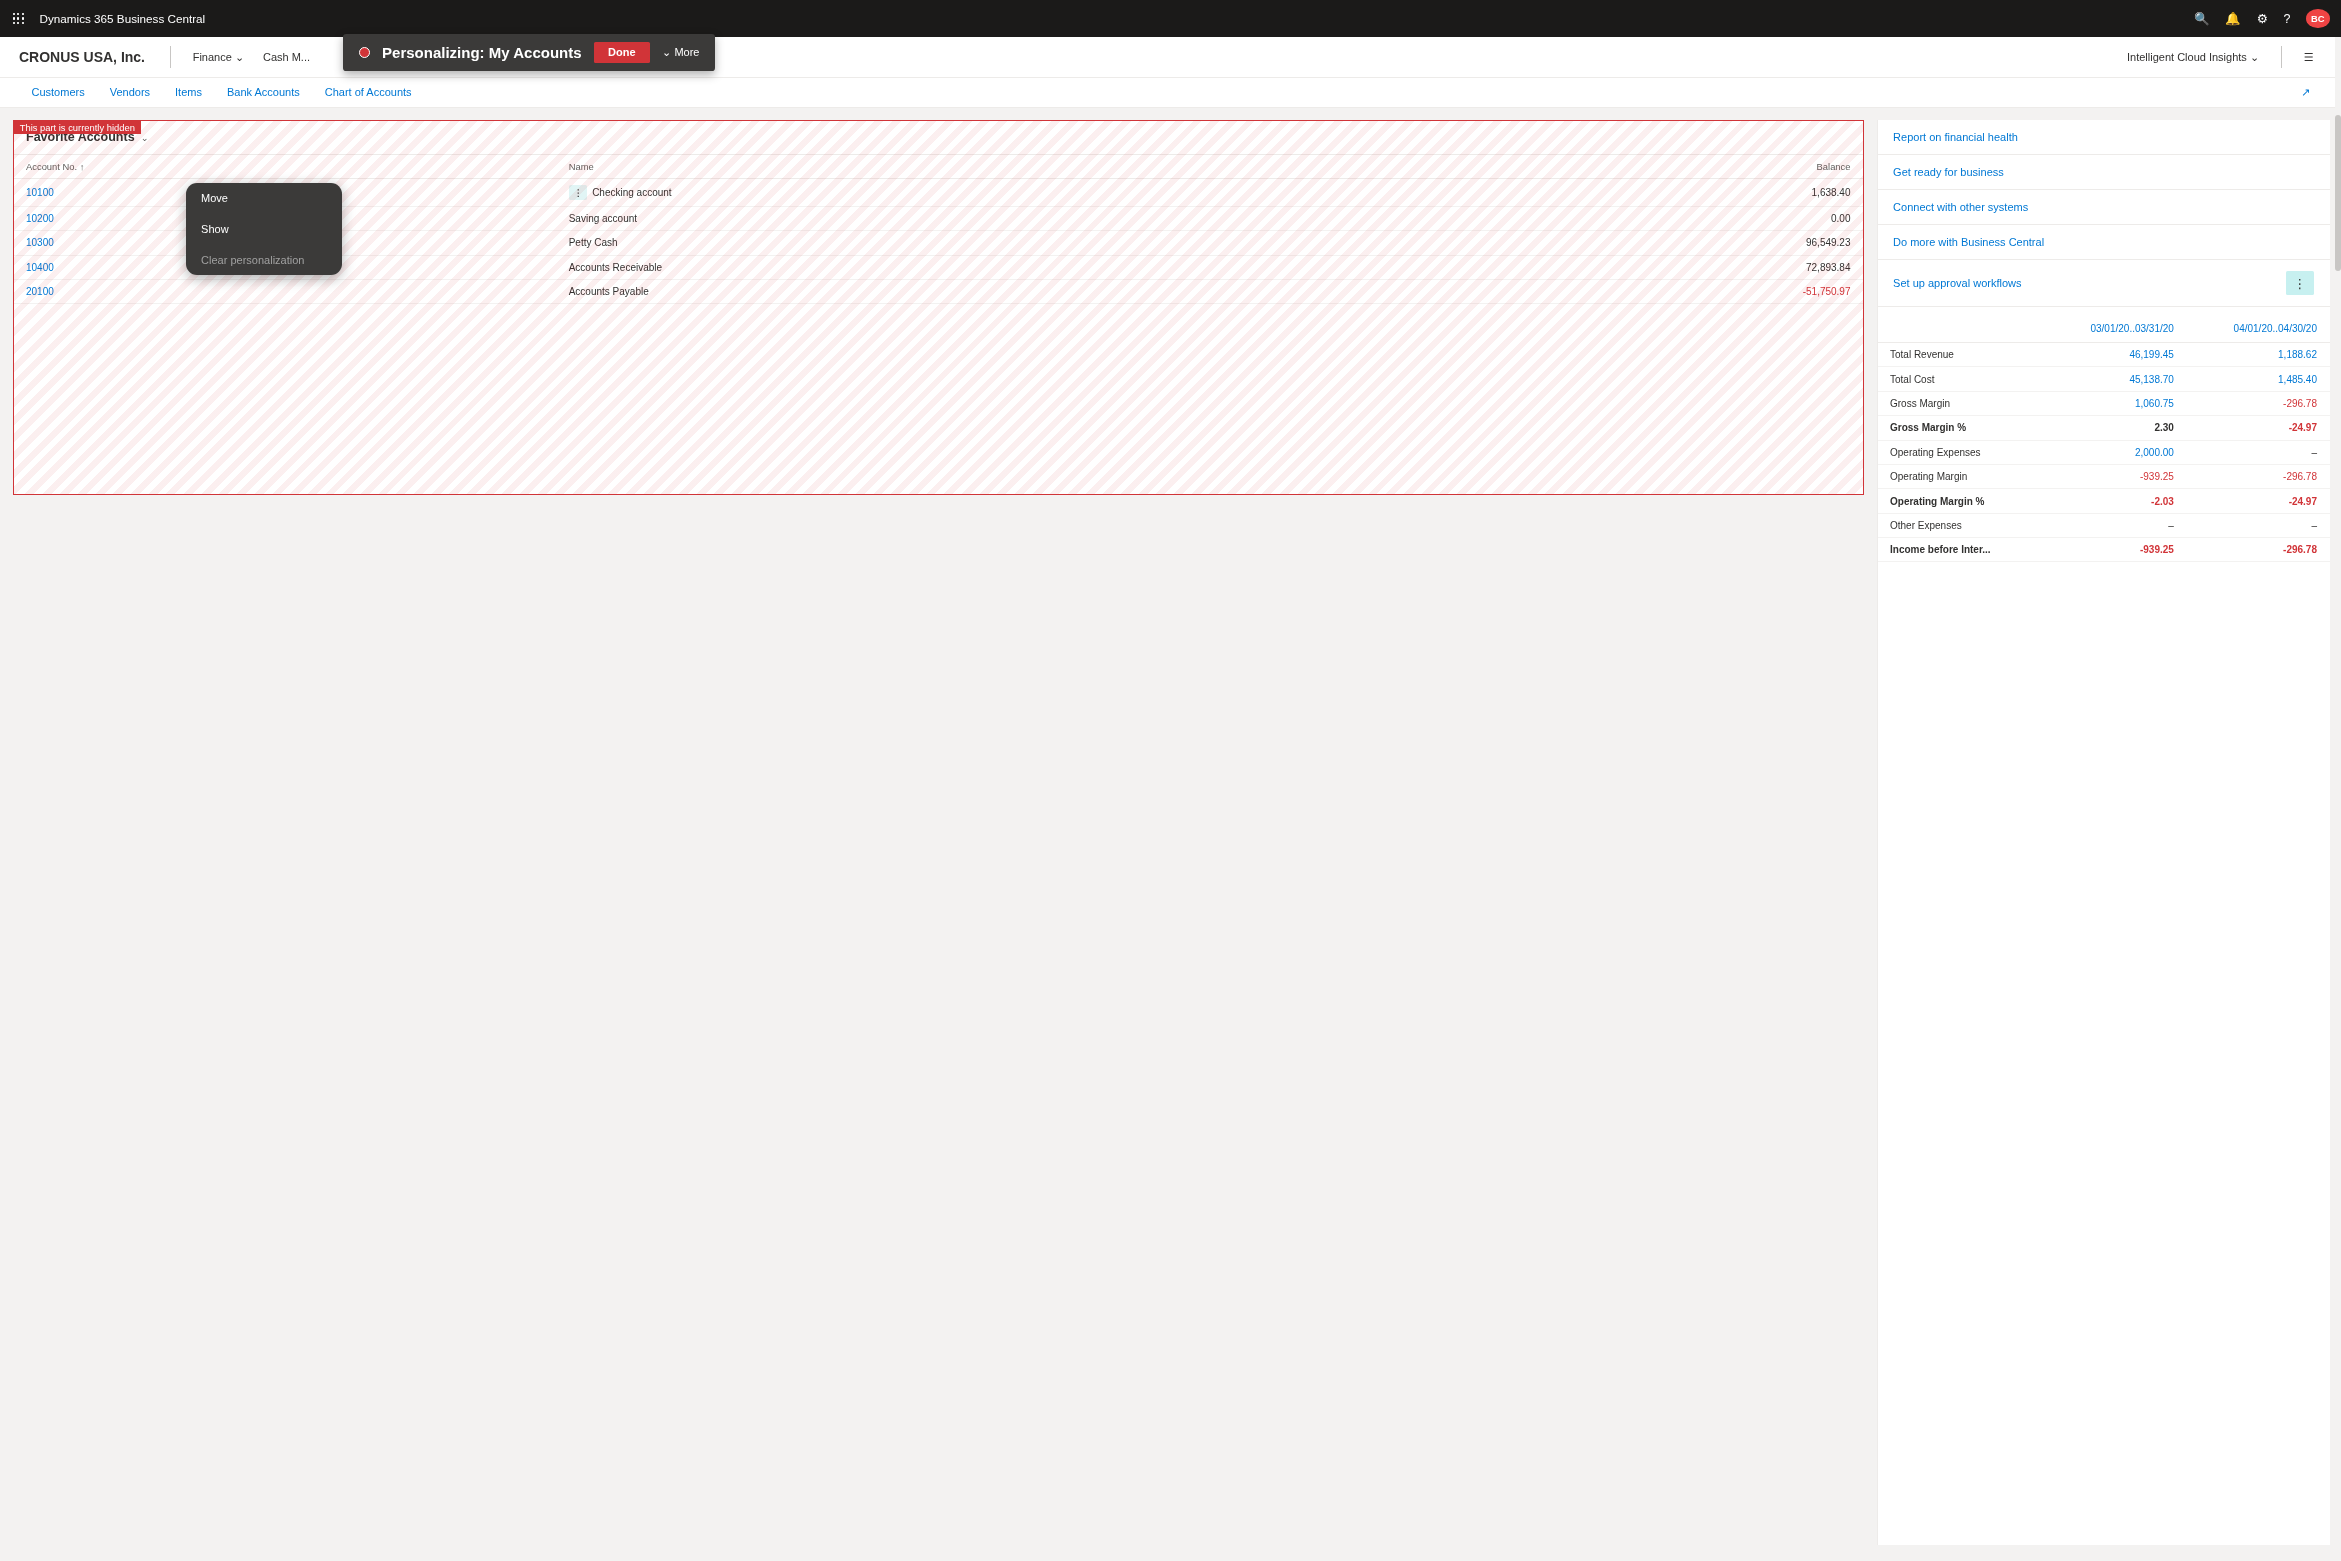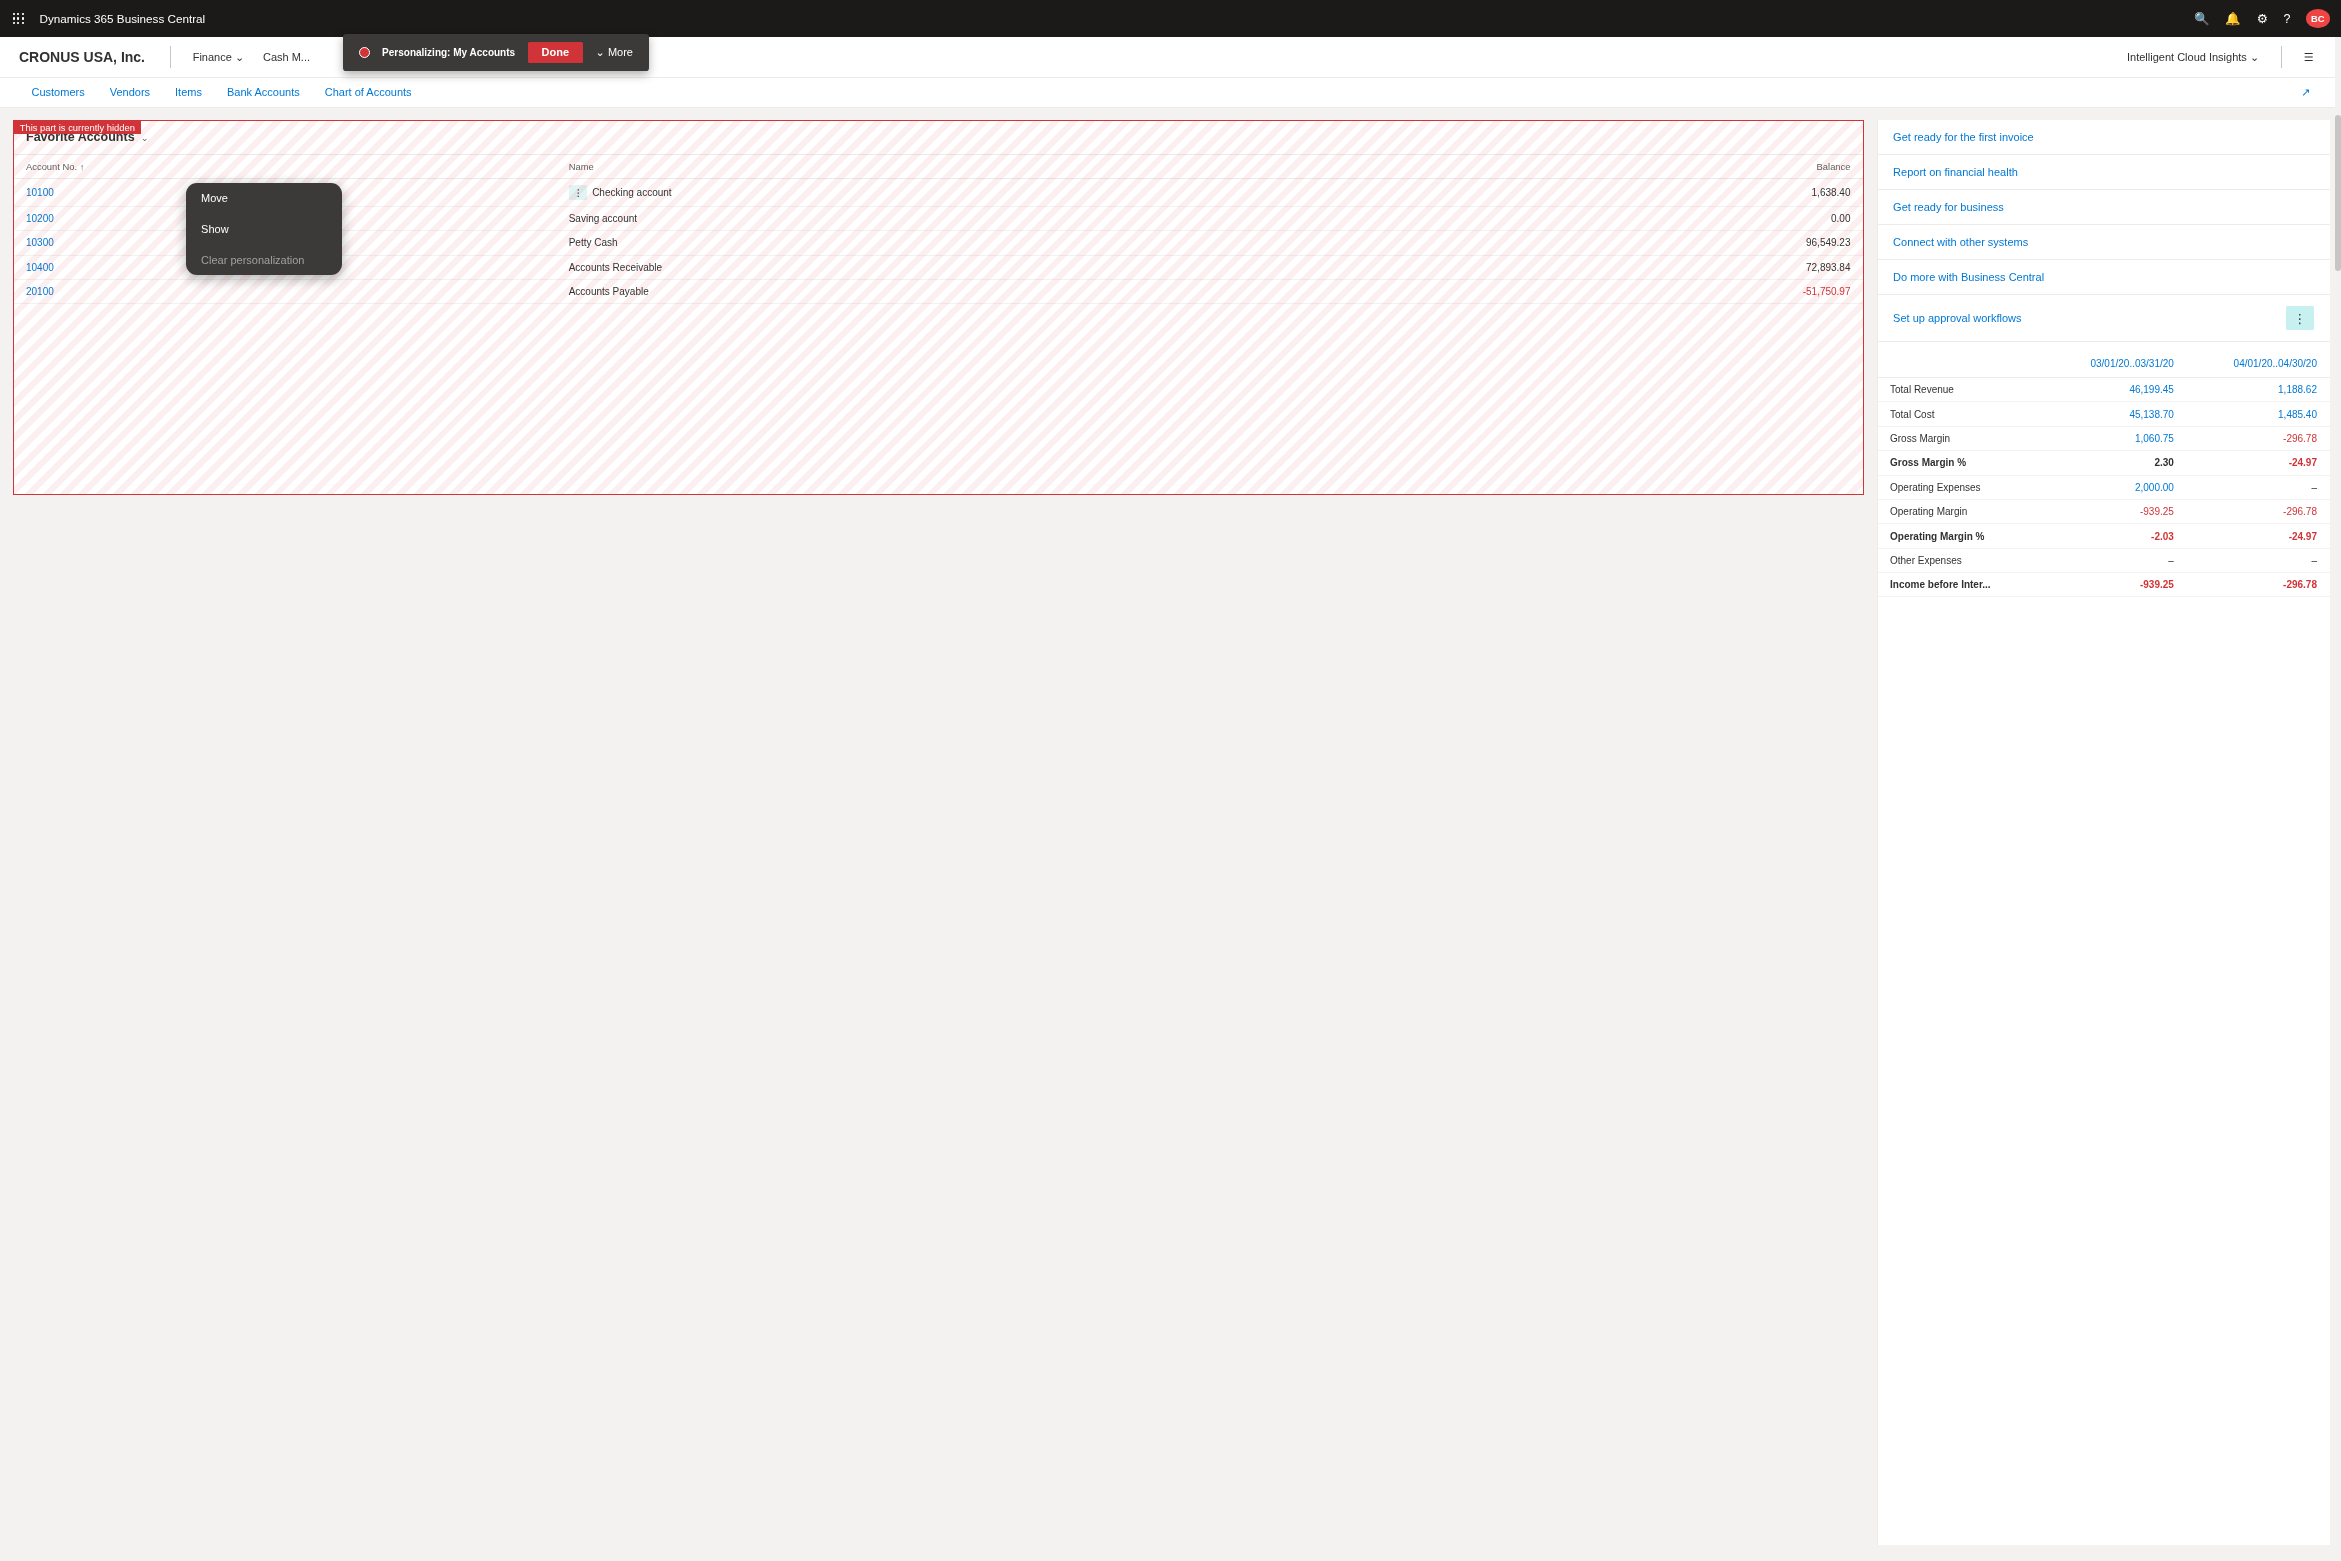--- a/index.html
+++ b/index.html
@@ -30,21 +30,21 @@
       background: #3b3a39;
       border-radius: 3.1px;
       padding: 7.8px 15.6px;
       display: flex;
       align-items: center;
       gap: 12.5px;
       z-index: 100;
       box-shadow: 0 3.1px 9.4px rgba(0,0,0,0.3);
     }
     .personalizing-dot { width: 11px; height: 11px; border-radius: 50%; background: #d13438; border: 1.6px solid #fff; }
-    .personalizing-text { color: #fff; font-size: 10px; }
+    .personalizing-text { color: #fff; font-size: 15px; }
     .personalizing-text span { color: #fff; font-weight: 600; }
     .done-btn {
       background: #d13438;
       color: #fff;
       border: none;
       padding: 4.7px 14px;
       border-radius: 1.6px;
       cursor: pointer;
       font-size: 11px;
       font-weight: 600;
@@ -423,23 +423,20 @@
         <div class="context-menu-item" style="color:#a0a0a0;">Clear personalization</div>
       </div>
     </div>
 
   </div>
 
   <div class="right-panel">
 
     <div class="getting-started-list">
       <div class="gs-item">
-        <span>Get ready for the first invoice</span>
-      </div>
-      <div class="gs-item">
         <span>Report on financial health</span>
       </div>
       <div class="gs-item">
         <span>Get ready for business</span>
       </div>
       <div class="gs-item">
         <span>Connect with other systems</span>
       </div>
       <div class="gs-item">
         <span>Do more with Business Central</span>

